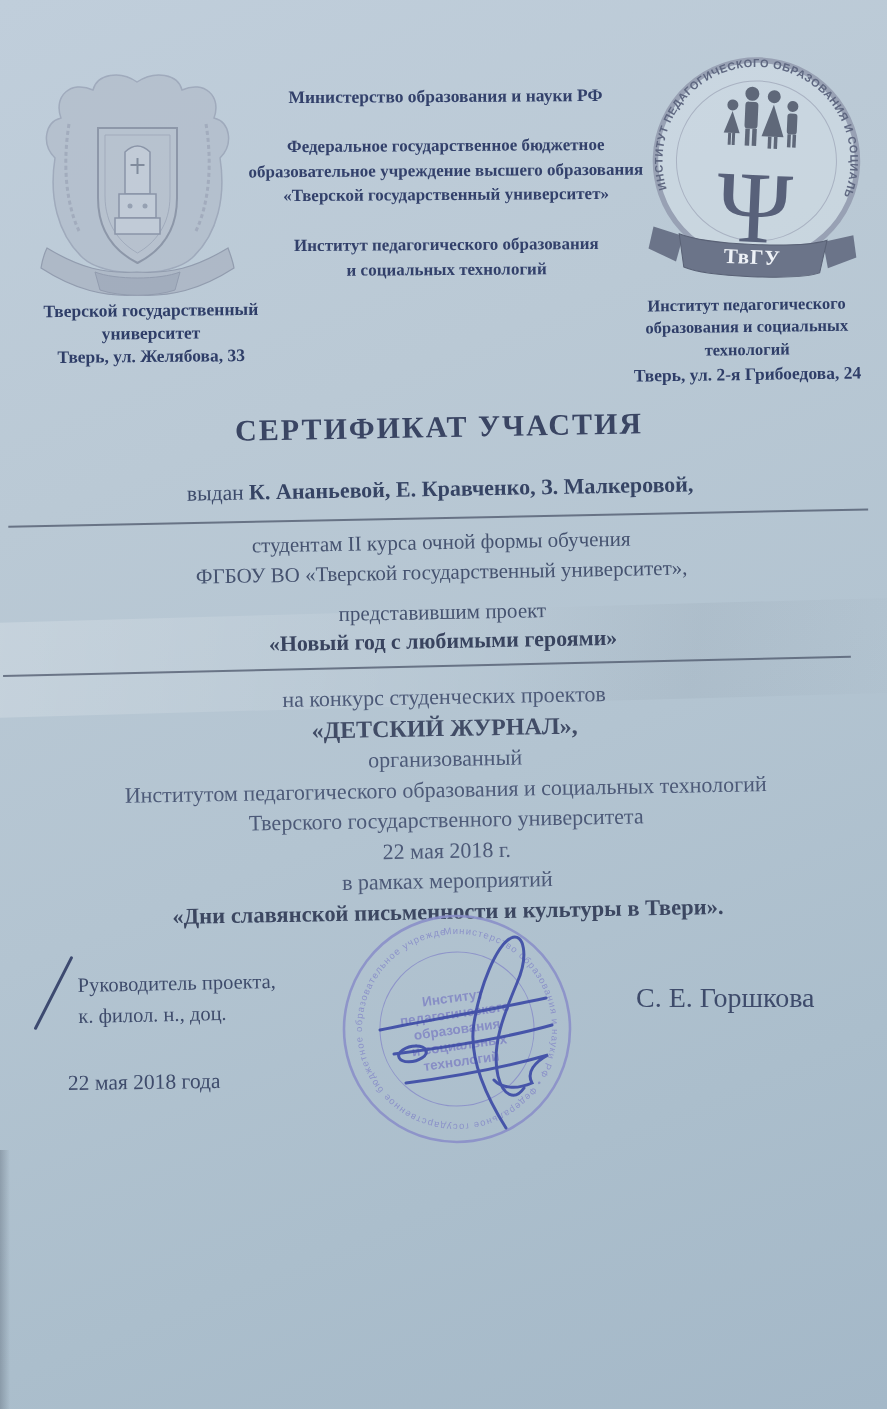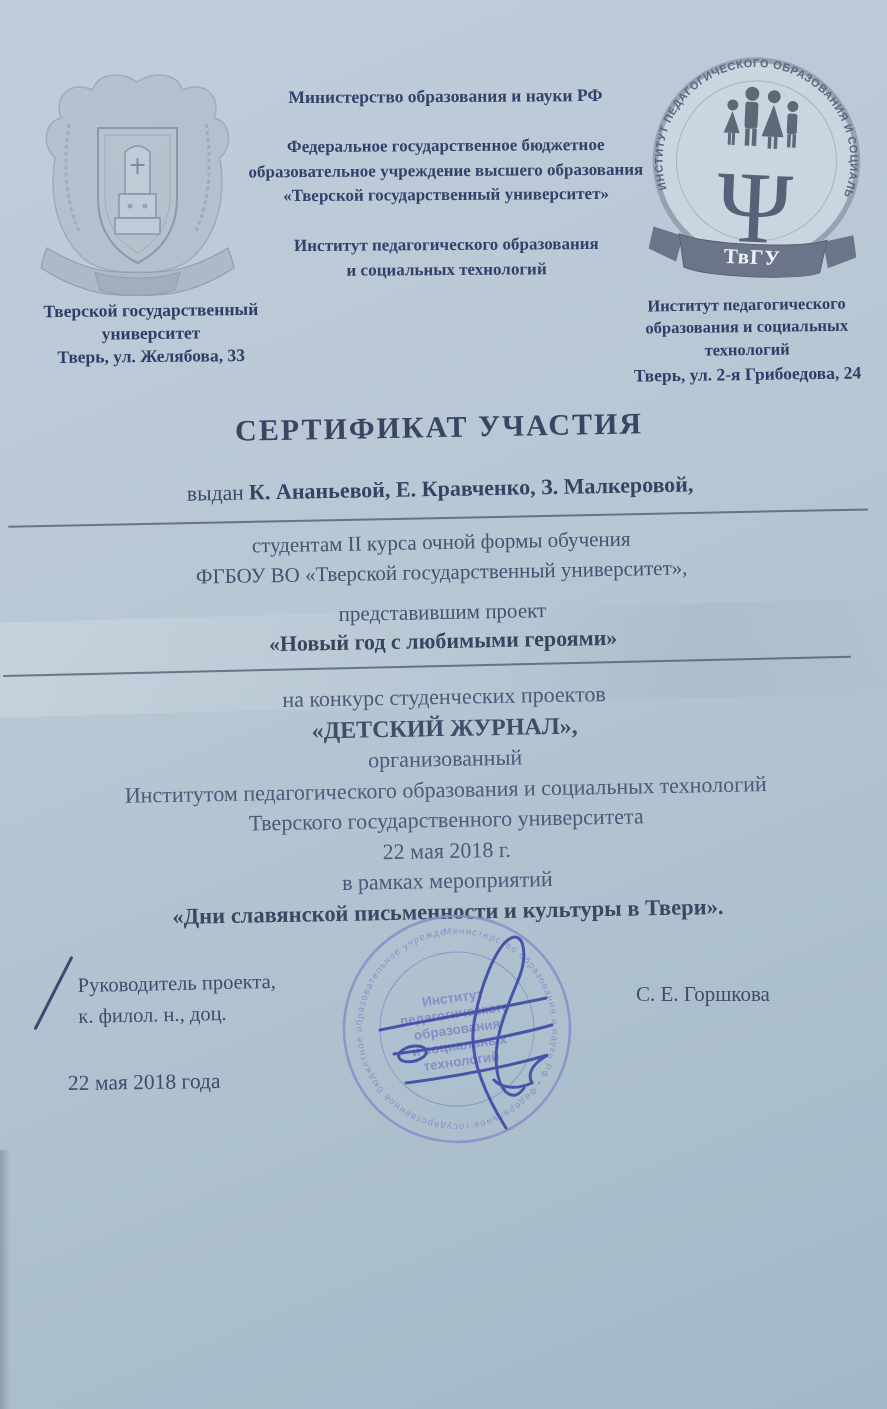--- a/index.html
+++ b/index.html
@@ -48,21 +48,21 @@
   .project{font-size:22px;font-weight:bold;color:#39445f;margin-top:1px;}
   .b2{font-size:22px;line-height:1.38;color:#4d5a78;}
   .contest{font-size:24px;font-weight:bold;color:#414c66;line-height:1.32;}
   .eventt{font-size:22.5px;font-weight:bold;color:#3c4761;line-height:1.4;}
 
   
   .pen-slash{position:absolute;left:52px;top:952px;width:2.6px;height:82px;
     background:#3d4a70;border-radius:2px;transform:rotate(27deg);}
   .role{position:absolute;left:78px;top:968px;font-size:20.5px;line-height:1.52;
     color:#3e4b6b;transform:rotate(-1.2deg);}
-  .sig-name{position:absolute;left:636px;top:982px;font-size:21px;color:#3e4b6b;}
+  .sig-name{position:absolute;left:636px;top:982px;font-size:28px;color:#3e4b6b;}
   .sig-date{position:absolute;left:68px;top:1070px;font-size:21.5px;color:#3e4b6b;transform:rotate(-0.8deg);}
   .stamp{position:absolute;left:336px;top:908px;width:242px;height:242px;opacity:0.88;}
   .autograph{position:absolute;left:356px;top:928px;width:225px;height:210px;}
 </style>
 </head>
 <body>
 
 <div class="page">
   <div class="edge-shade"></div>
 

